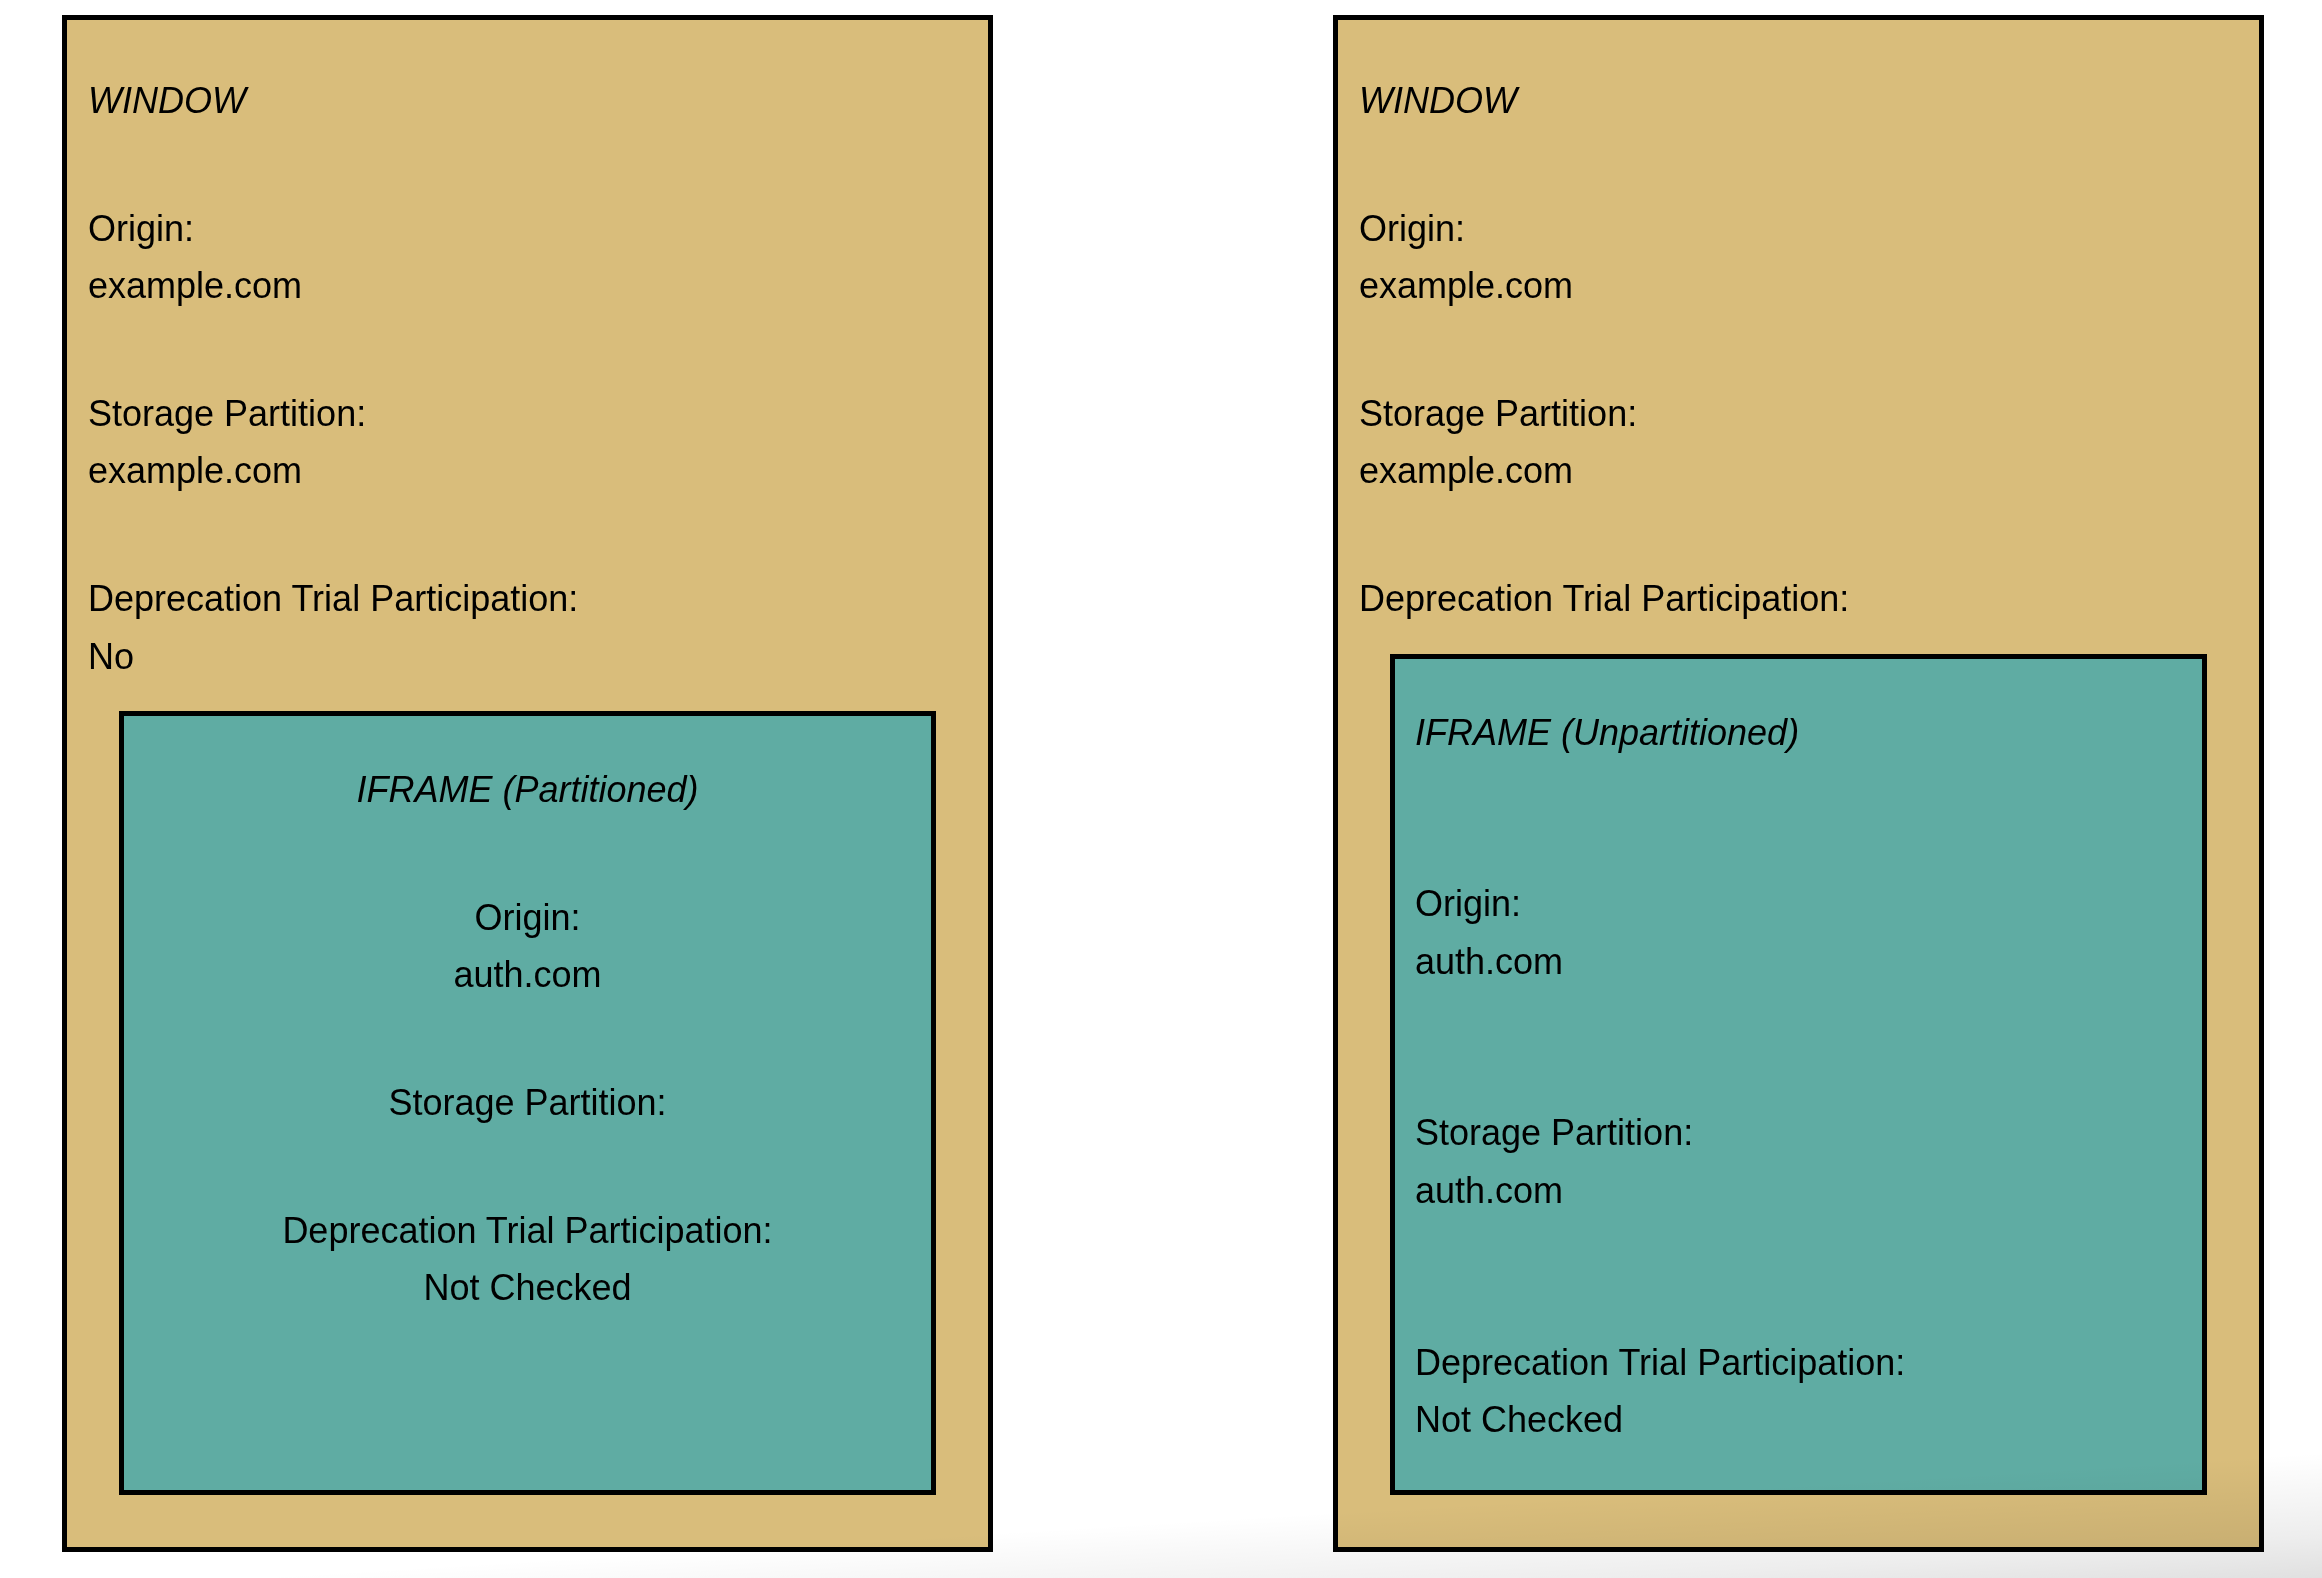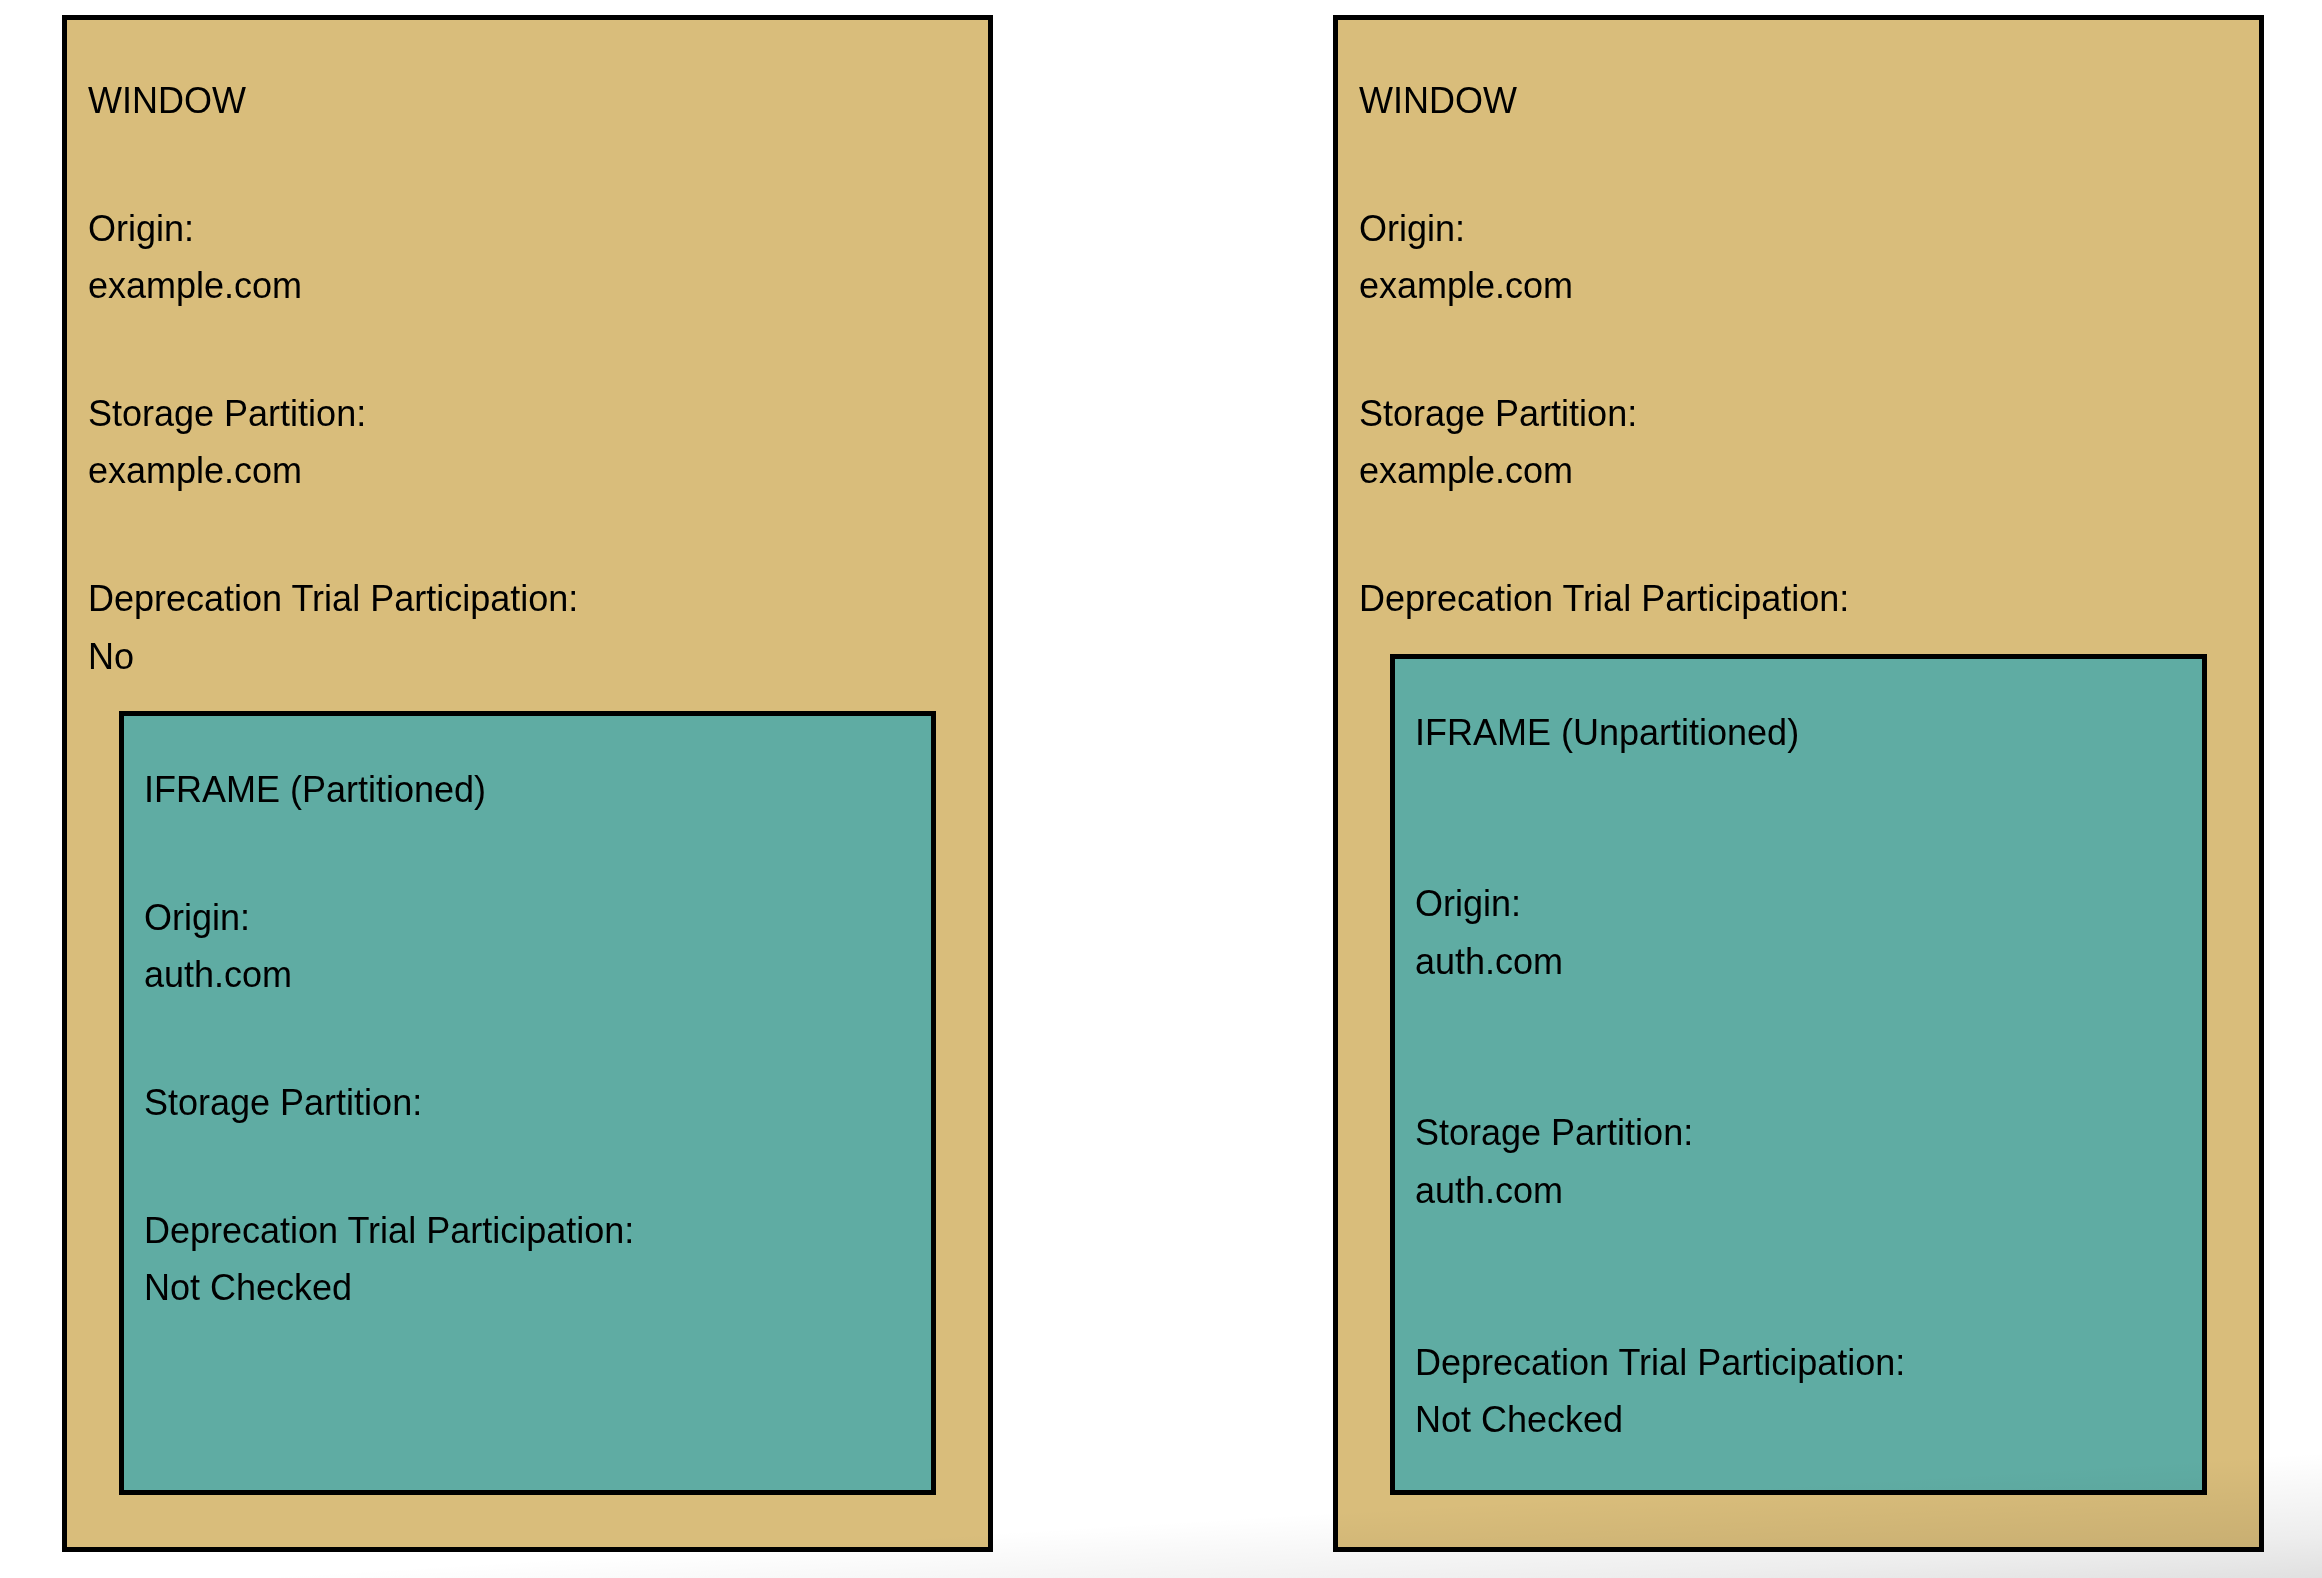--- a/index.html
+++ b/index.html
@@ -39,20 +39,21 @@
     flex-direction: column;
     font-size: 36px;
     line-height: 1.6;
     color: #000000;
   }
   .window-box.left  { left: 62px;  }
   .window-box.right { left: 1333px; }
 
   .box-title {
     margin: 0;
+    font-style: italic;
   }
 
   .field {
     margin: 70px 0 0 0;
   }
   .field .label,
   .field .value {
     display: block;
   }
   .value.bold {
@@ -83,21 +84,21 @@
   <div class="field">
     <span class="label">Storage Partition:</span>
     <span class="value">example.com</span>
   </div>
 
   <div class="field">
     <span class="label">Deprecation Trial Participation:</span>
     <span class="value bold">No</span>
   </div>
 
-  <div class="iframe-box" style="background-color: rgb(95, 172, 163);">
+  <div class="iframe-box" style="background-color: rgb(95, 172, 163); text-align: center;">
     <div class="box-title">IFRAME (Partitioned)</div>
 
     <div class="field">
       <span class="label">Origin:</span>
       <span class="value">auth.com</span>
     </div>
 
     <div class="field">
       <span class="label">Storage Partition:</span>
     </div>

